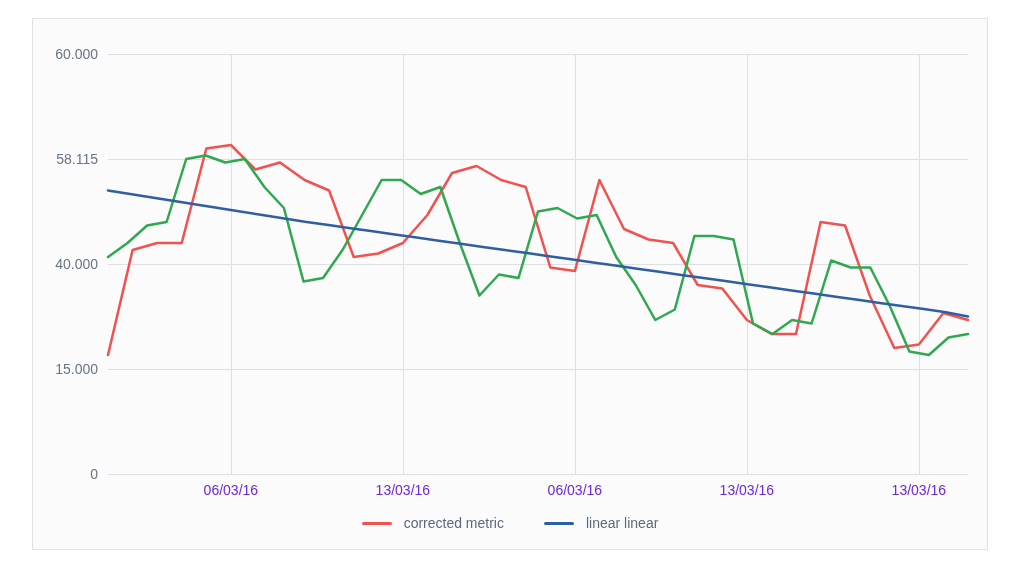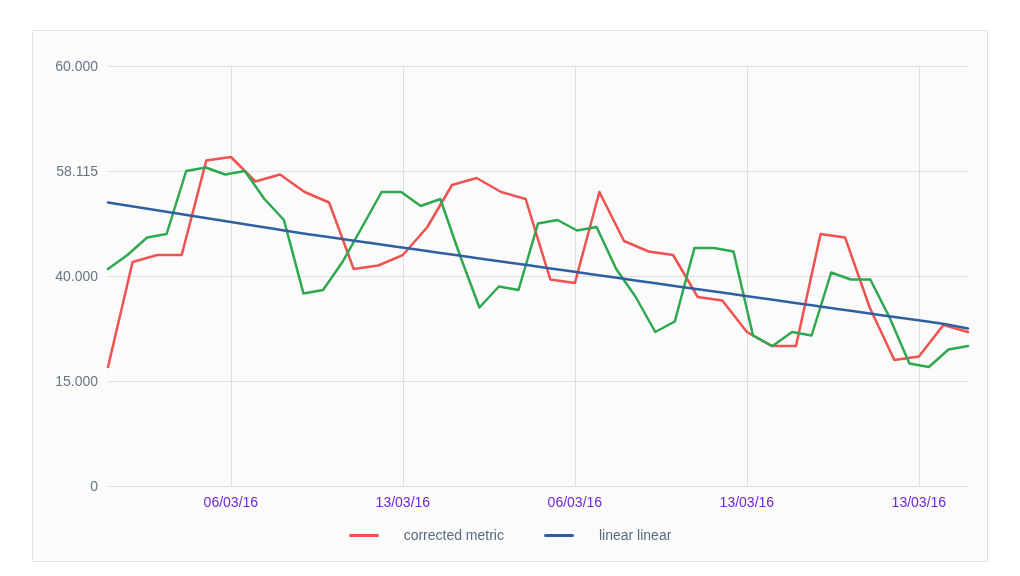--- a/index.html
+++ b/index.html
@@ -8,21 +8,21 @@
     width: 1020px;
     height: 576px;
     background: #ffffff;
     font-family: "Segoe UI", Arial, sans-serif;
     color: #5a6a7a;
     font-size: 14px;
   }
   .chart-frame {
     position: absolute;
     left: 32px;
-    top: 30px;
+    top: 18px;
     width: 956px;
     height: 532px;
     border: 1px solid #dfe3e8;
     background: #fbfbfc;
     box-sizing: border-box;
   }
   .plot-area {
     position: absolute;
     left: 75px;
     top: 35px;
@@ -71,21 +71,21 @@
     right: 0;
     bottom: 18px;
     display: flex;
     justify-content: center;
     gap: 40px;
     align-items: center;
   }
   .legend-item {
     display: flex;
     align-items: center;
-    gap: 25px;
+    gap: 12px;
     color: #5a6a7a;
   }
   .legend-swatch {
     width: 30px;
     height: 3px;
     border-radius: 2px;
   }
 </style>
 </head>
 <body>

